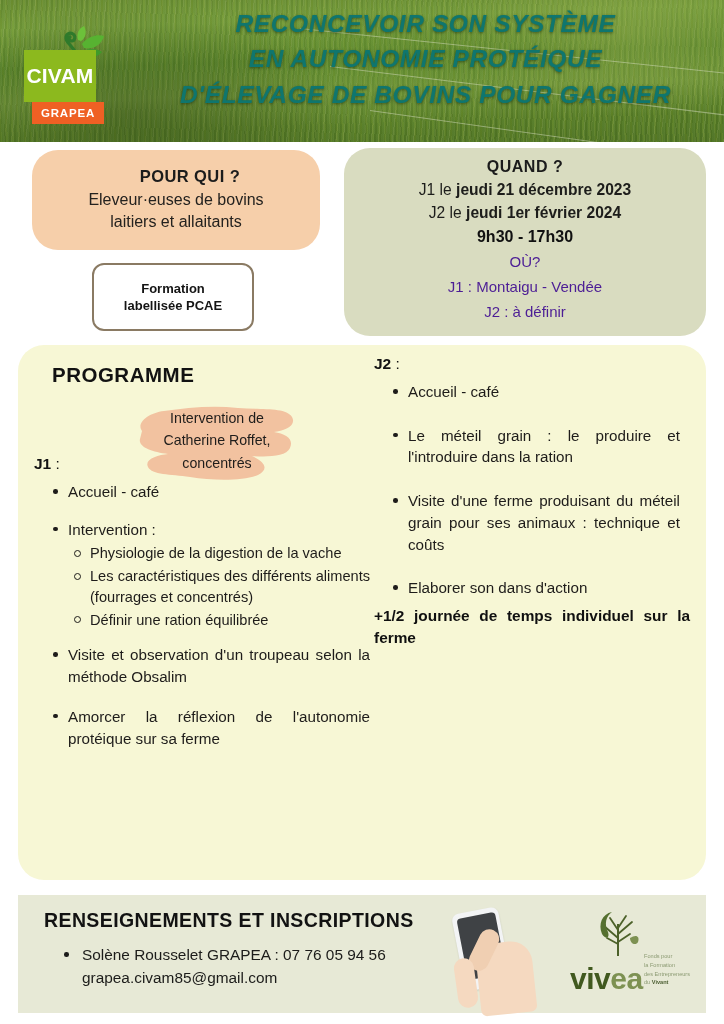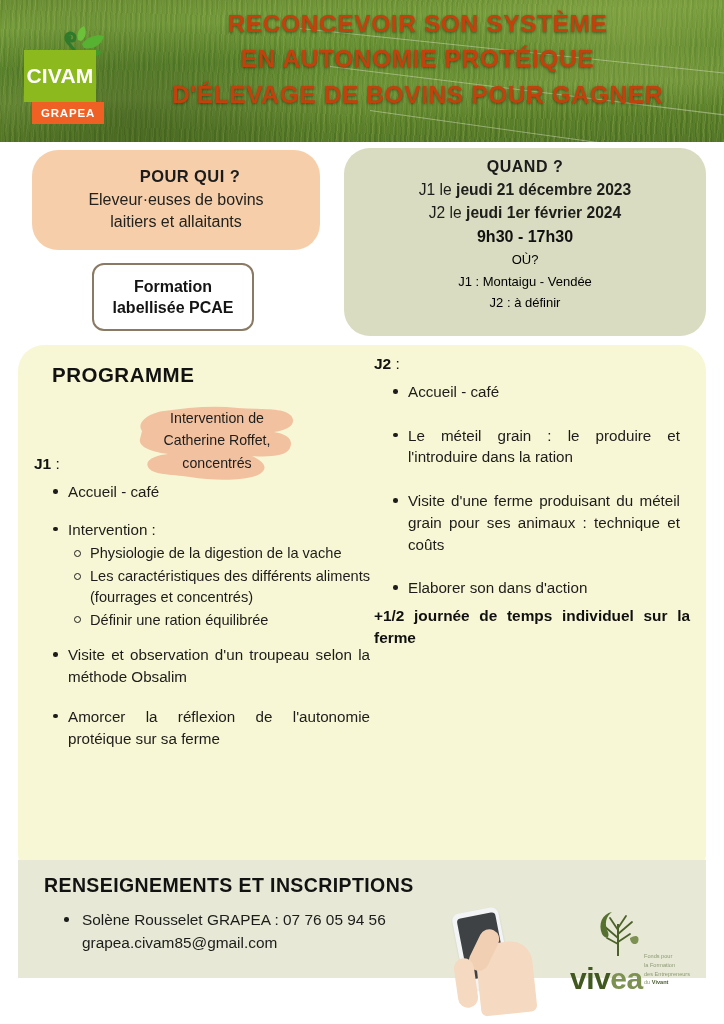--- a/index.html
+++ b/index.html
@@ -58,31 +58,32 @@
     height: 1px;
     background: rgba(225,228,205,0.45);
     transform-origin: left center;
   }
   .wire.w1 { left: 300px; top: 28px;  width: 430px; transform: rotate(6deg); }
   .wire.w2 { left: 330px; top: 66px;  width: 400px; transform: rotate(7deg); }
   .wire.w3 { left: 370px; top: 110px; width: 360px; transform: rotate(8deg); }
 
   .header-title {
     position: absolute;
-    left: 120px; top: 6px;
+    left: 128px; top: 6px;
     width: 595px;
     text-align: center;
-    color: #c2410c;
+    color: #0f766e;
     font-size: 24.5px;
     font-weight: 700;
     letter-spacing: 0.6px;
     line-height: 1.44;
     text-transform: uppercase;
     text-shadow: 0 1px 3px rgba(20,35,10,0.55);
     font-stretch: condensed;
+    font-style: italic;
   }
 
   
   .logo {
     position: absolute;
     left: 24px; top: 32px;
     width: 72px; height: 92px;
   }
   .logo-green {
     position: absolute;
@@ -157,21 +158,21 @@
     background: #ffffff;
     border: 2.2px solid #8a7a63;
     border-radius: 12px;
     display: flex;
     flex-direction: column;
     align-items: center;
     justify-content: center;
   }
   .pcae-line {
     color: #141414;
-    font-size: 16px;
+    font-size: 13px;
     font-weight: 700;
     line-height: 1.34;
     text-align: center;
   }
 
   
   .quand {
     position: absolute;
     left: 344px; top: 148px;
     width: 362px; height: 188px;
@@ -194,22 +195,22 @@
     white-space: nowrap;
   }
   .quand-row b { font-weight: 700; }
   .quand-strong {
     color: #111111;
     font-size: 16px;
     font-weight: 700;
     line-height: 1.5;
   }
   .quand-ou {
-    color: #000000;
-    font-size: 13px;
+    color: #4c1d95;
+    font-size: 15px;
     line-height: 1.6;
     margin-top: 1px;
   }
 
   
   .programme {
     position: absolute;
     left: 18px; top: 345px;
     width: 688px; height: 535px;
     background: #f7f7d5;
@@ -309,21 +310,21 @@
     font-weight: 700;
     line-height: 1.42;
     text-align: justify;
     padding-right: 4px;
     margin-top: -4px;
   }
 
   
   .footer {
     position: absolute;
-    left: 18px; top: 860px;
+    left: 18px; top: 895px;
     width: 688px; height: 118px;
     background: #e7e9d6;
   }
   .footer-title {
     position: absolute;
     left: 26px; top: 14px;
     color: #121212;
     font-size: 19.5px;
     font-weight: 700;
     letter-spacing: 0.4px;

